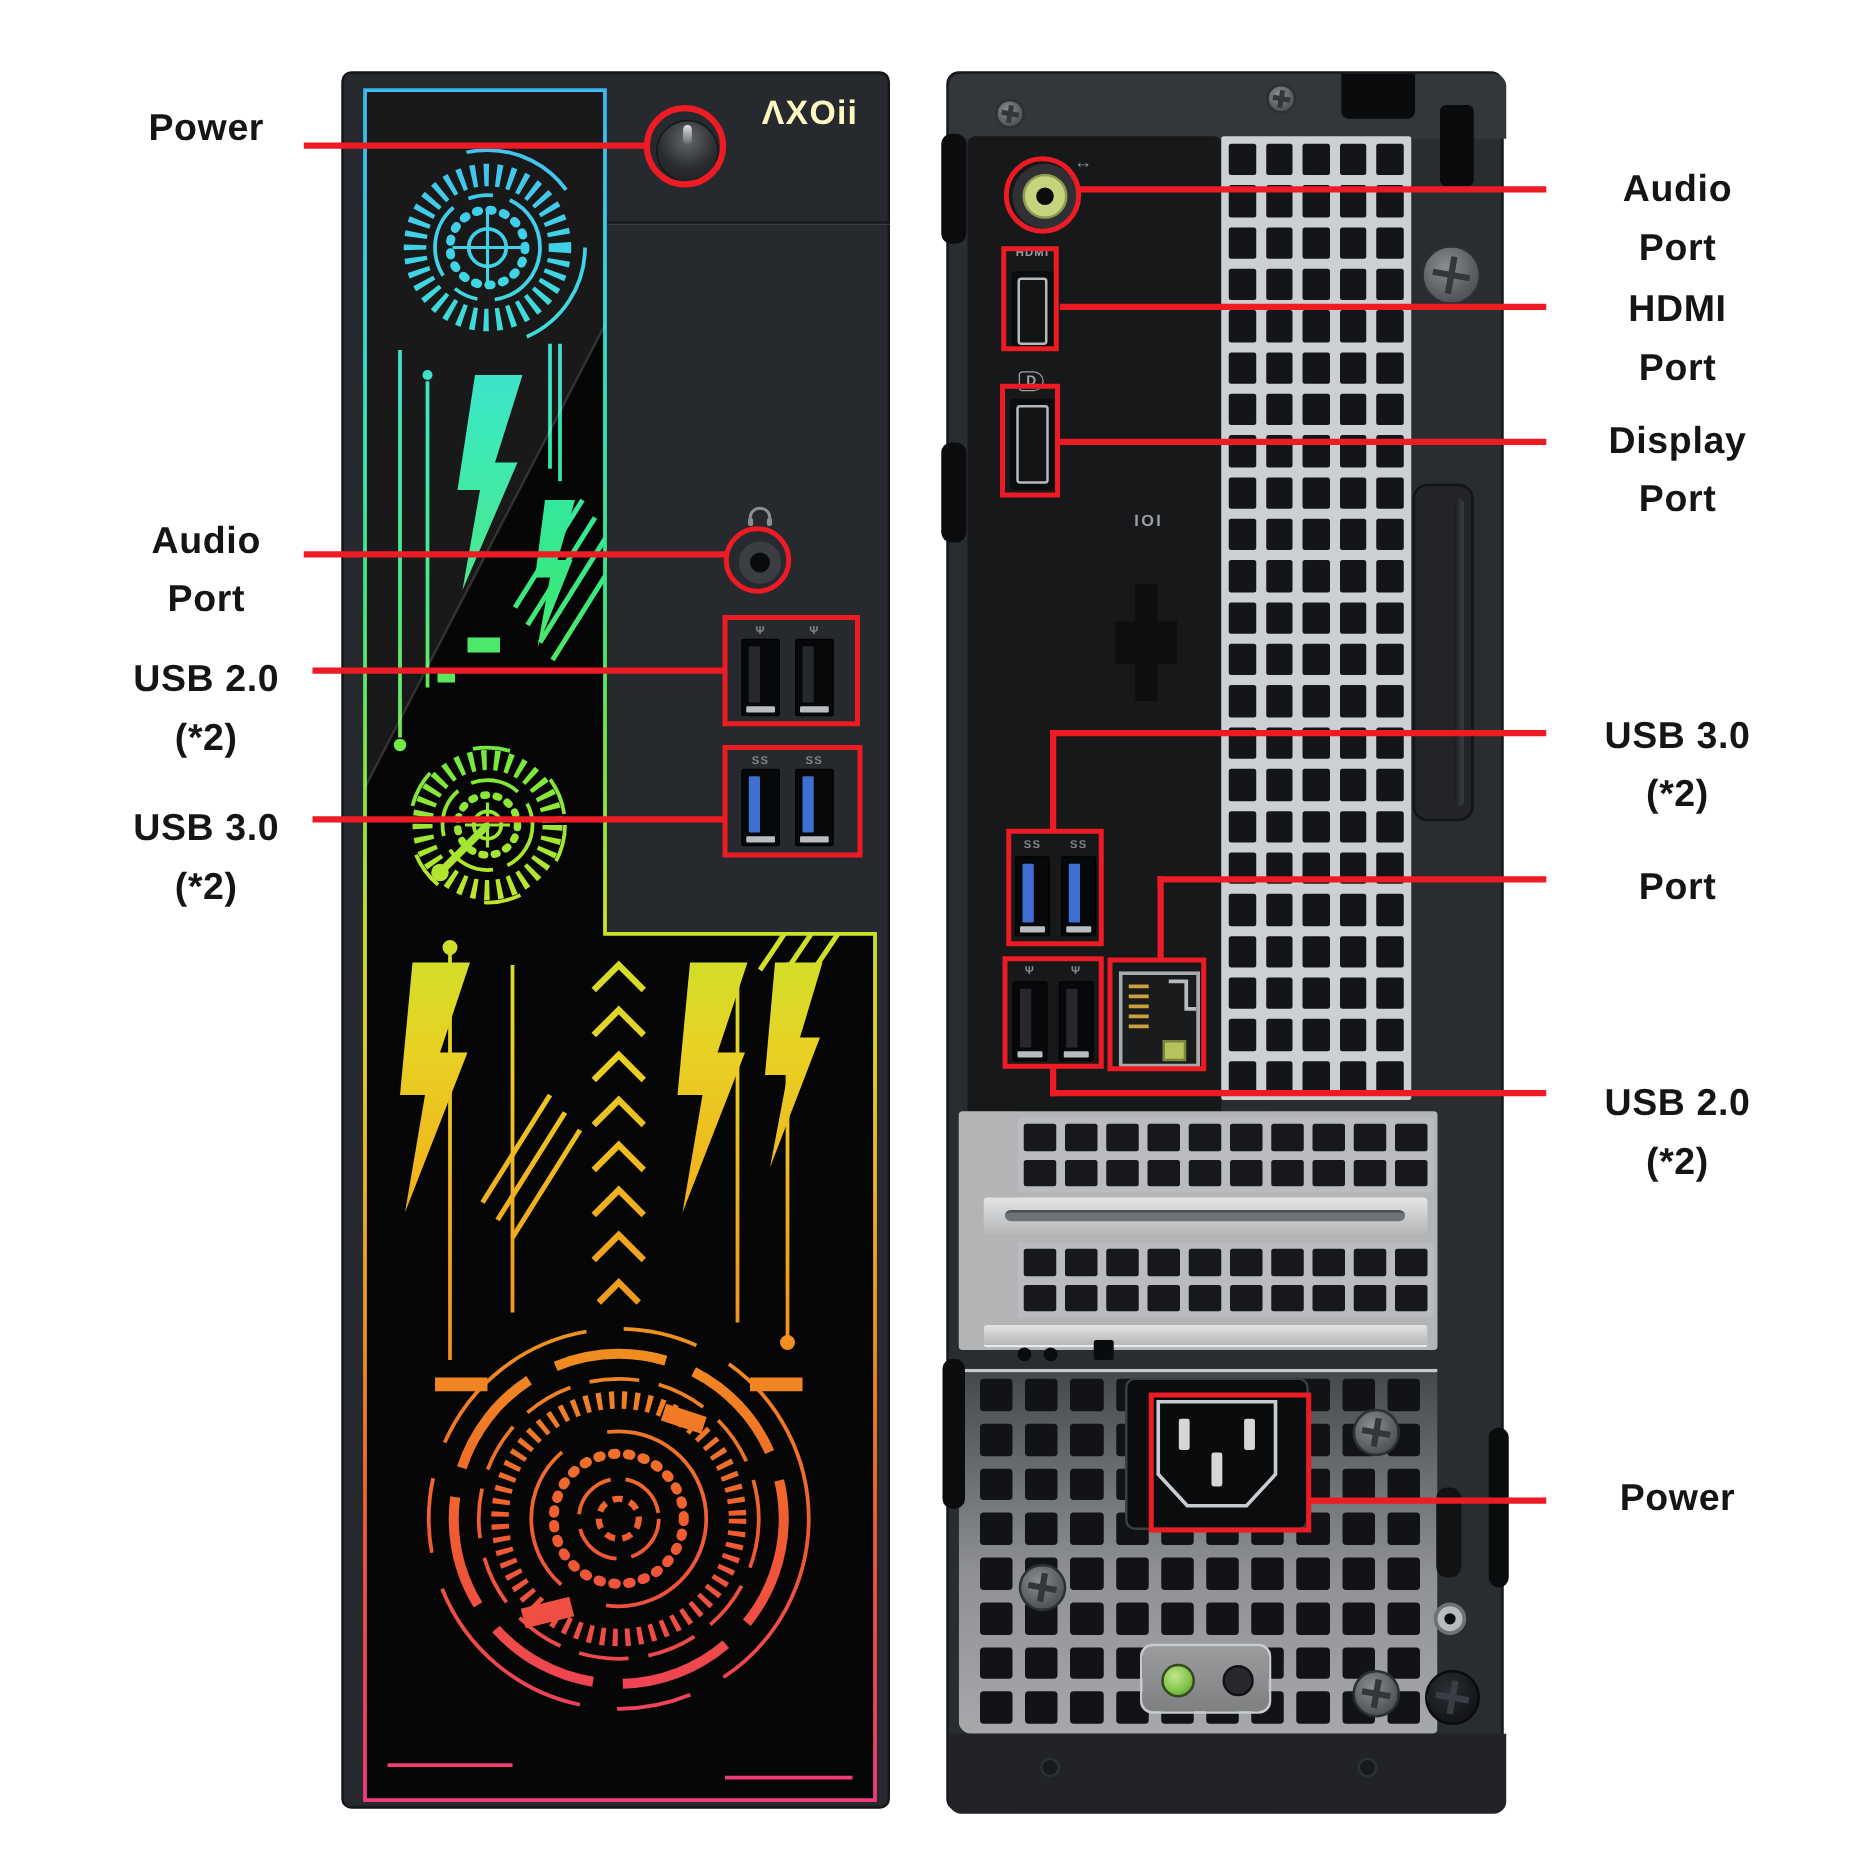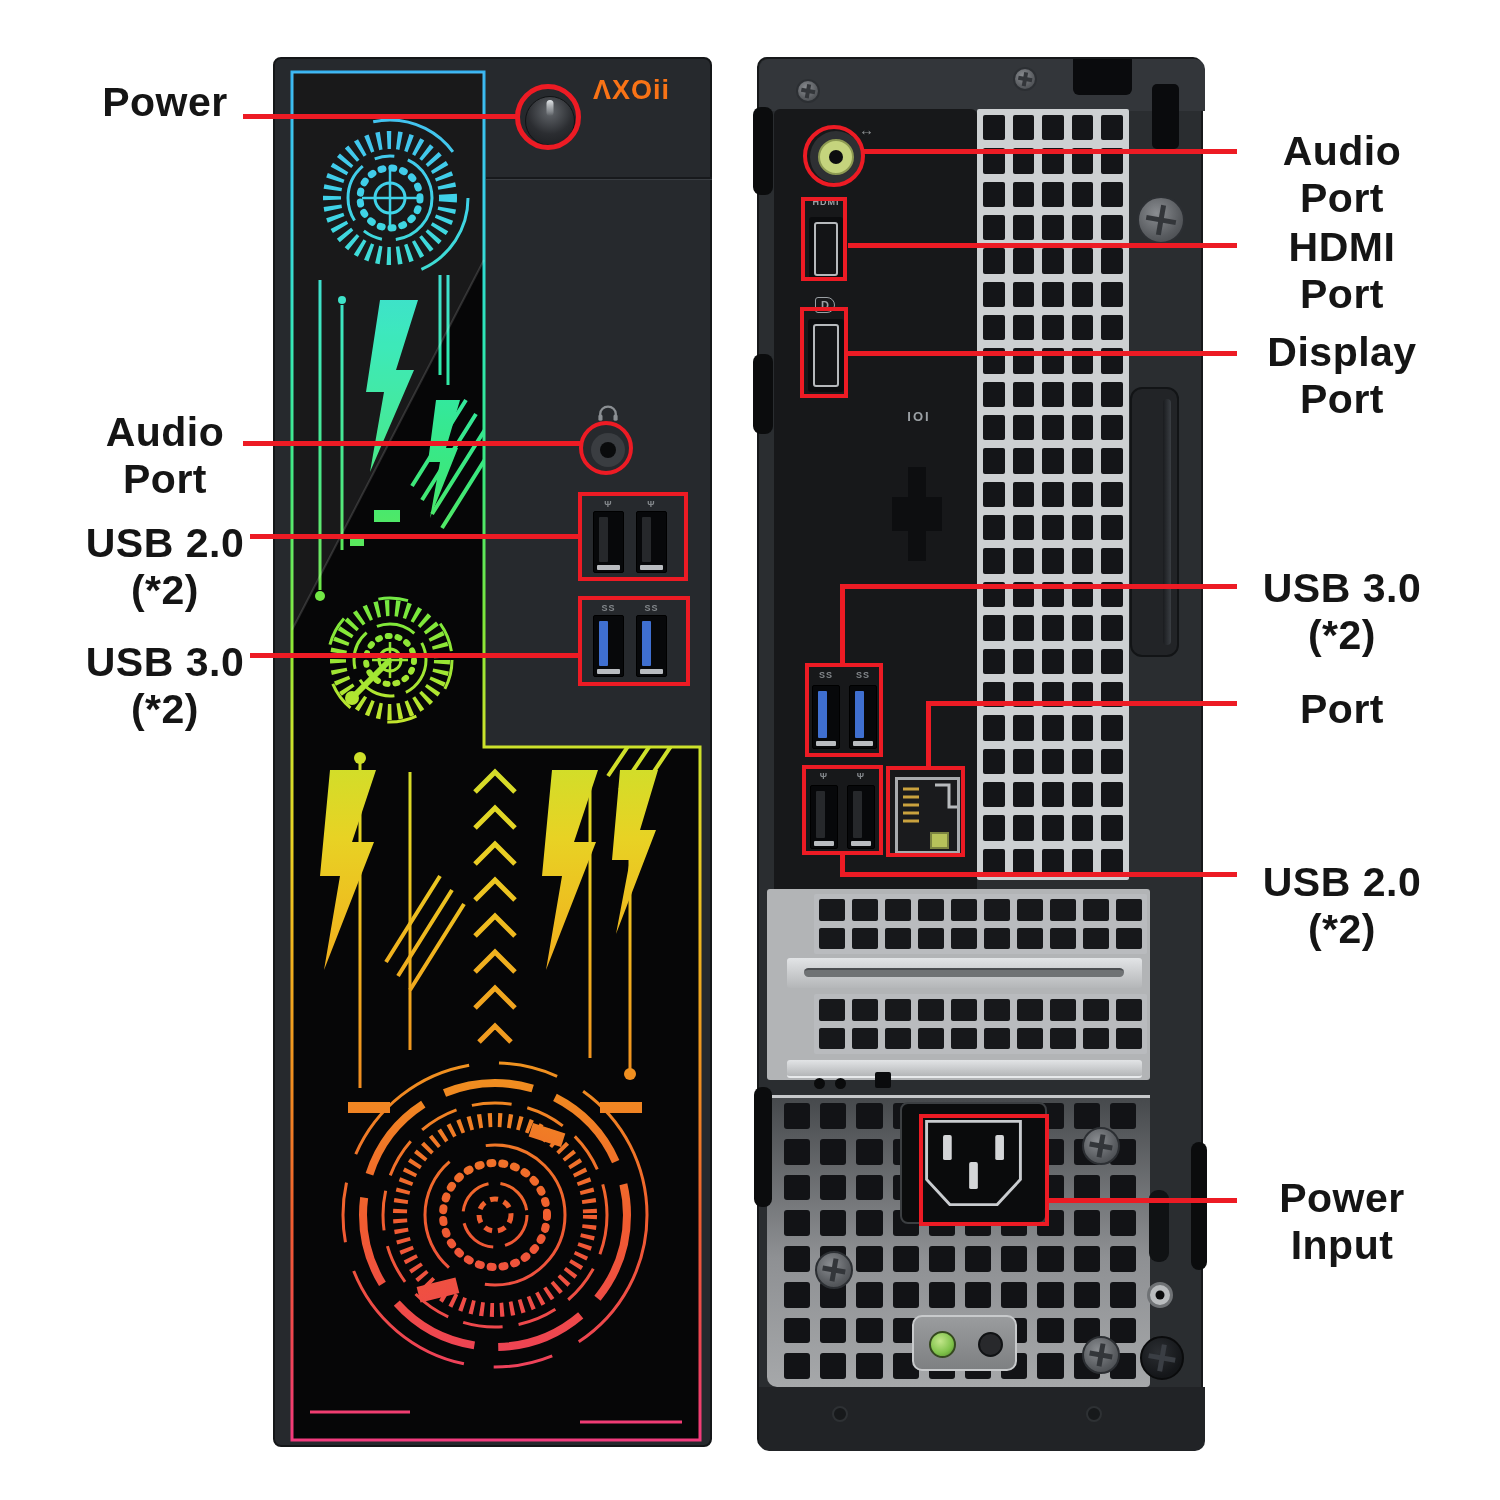--- a/index.html
+++ b/index.html
@@ -1,21 +1,21 @@
 <!DOCTYPE html>
 <html><head>
 <meta charset="utf-8">
 <style>
   html,body{margin:0;padding:0;background:#fff;}
   .stage{position:relative;width:1500px;height:1500px;background:#ffffff;overflow:hidden;
          font-family:"Liberation Sans", sans-serif;}
   .stage *, .stage *::before, .stage *::after{box-sizing:border-box;}
 
   
-  .lbl{position:absolute;text-align:center;font-weight:bold;font-size:41px;line-height:47px;
+  .lbl{position:absolute;text-align:center;font-weight:bold;font-size:30px;line-height:47px;
        color:#151515;z-index:60;letter-spacing:0.5px;}
   .lbl-left{left:0;width:330px;}
   .lbl-right{left:1192px;width:300px;}
 
   
   .aline{position:absolute;background:#ed1b24;height:5px;z-index:50;}
   .aline.v{width:5px;}
   .abox{position:absolute;border:4px solid #ed1b24;z-index:45;background:transparent;}
   .acirc{border-radius:50%;}
   .abox.thick{border-width:5px;}
@@ -24,22 +24,22 @@
   .tower{position:absolute;border-radius:10px;}
   .front-tower{left:273px;top:57px;width:439px;height:1390px;background:#26292d;
                border:2px solid #141618;border-radius:8px;}
   .rear-tower{left:757px;top:57px;width:446px;height:1392px;background:#2a2d30;
               border:2px solid #16181a;}
 
   .rgb-panel{position:absolute;left:15px;top:11px;}
 
   .seam{position:absolute;left:211px;top:118px;width:226px;height:3px;background:#17191c;
         border-bottom:1px solid #3a3e43;}
-  .brand{position:absolute;left:318px;top:16px;width:110px;height:30px;text-align:left;
-         font-size:27px;font-weight:bold;color:#f97316;letter-spacing:1px;}
+  .brand{position:absolute;left:318px;top:16px;width:110px;height:30px;text-align:center;
+         font-size:27px;font-weight:bold;color:#fef9c3;letter-spacing:1px;}
 
   .power-btn{position:absolute;left:250px;top:37px;width:50px;height:50px;border-radius:50%;
              background:radial-gradient(circle at 50% 30%, #63676c, #2b2d31 55%, #191b1e);
              border:1px solid #101214;}
   .power-btn::after{content:"";position:absolute;left:50%;top:3px;width:7px;height:16px;
              transform:translateX(-50%);border-radius:4px;
              background:linear-gradient(#e2e6e9, rgba(120,124,128,0));}
 
   .audio-port-f{position:absolute;left:316px;top:374px;width:34px;height:34px;border-radius:50%;
                 background:#3a3d41;}
@@ -647,16 +647,15 @@
   </div>
   <div class="lbl lbl-right" style="top:686px">
     <div>Port</div>
   </div>
   <div class="lbl lbl-right" style="top:859px">
     <div>USB 2.0</div>
     <div>(*2)</div>
   </div>
   <div class="lbl lbl-right" style="top:1175px">
     <div>Power</div>
-    <div>Input</div>
   </div>
 
 </div>
 
 </body></html>

